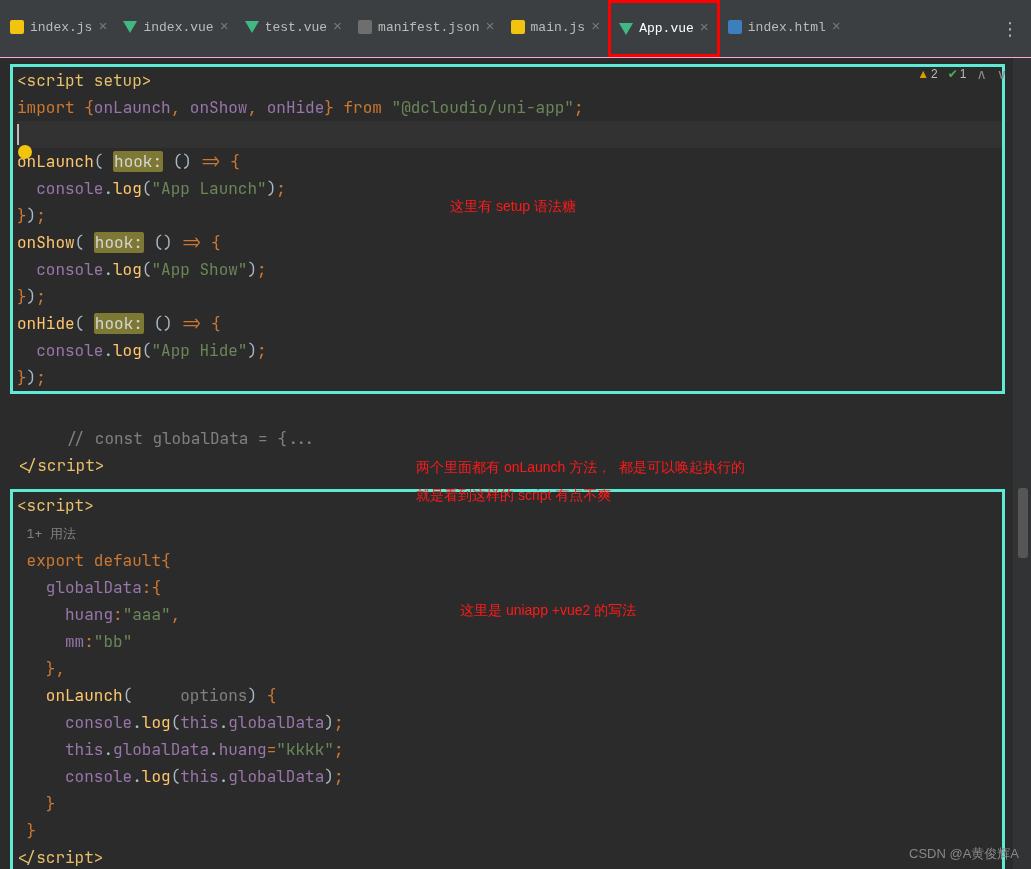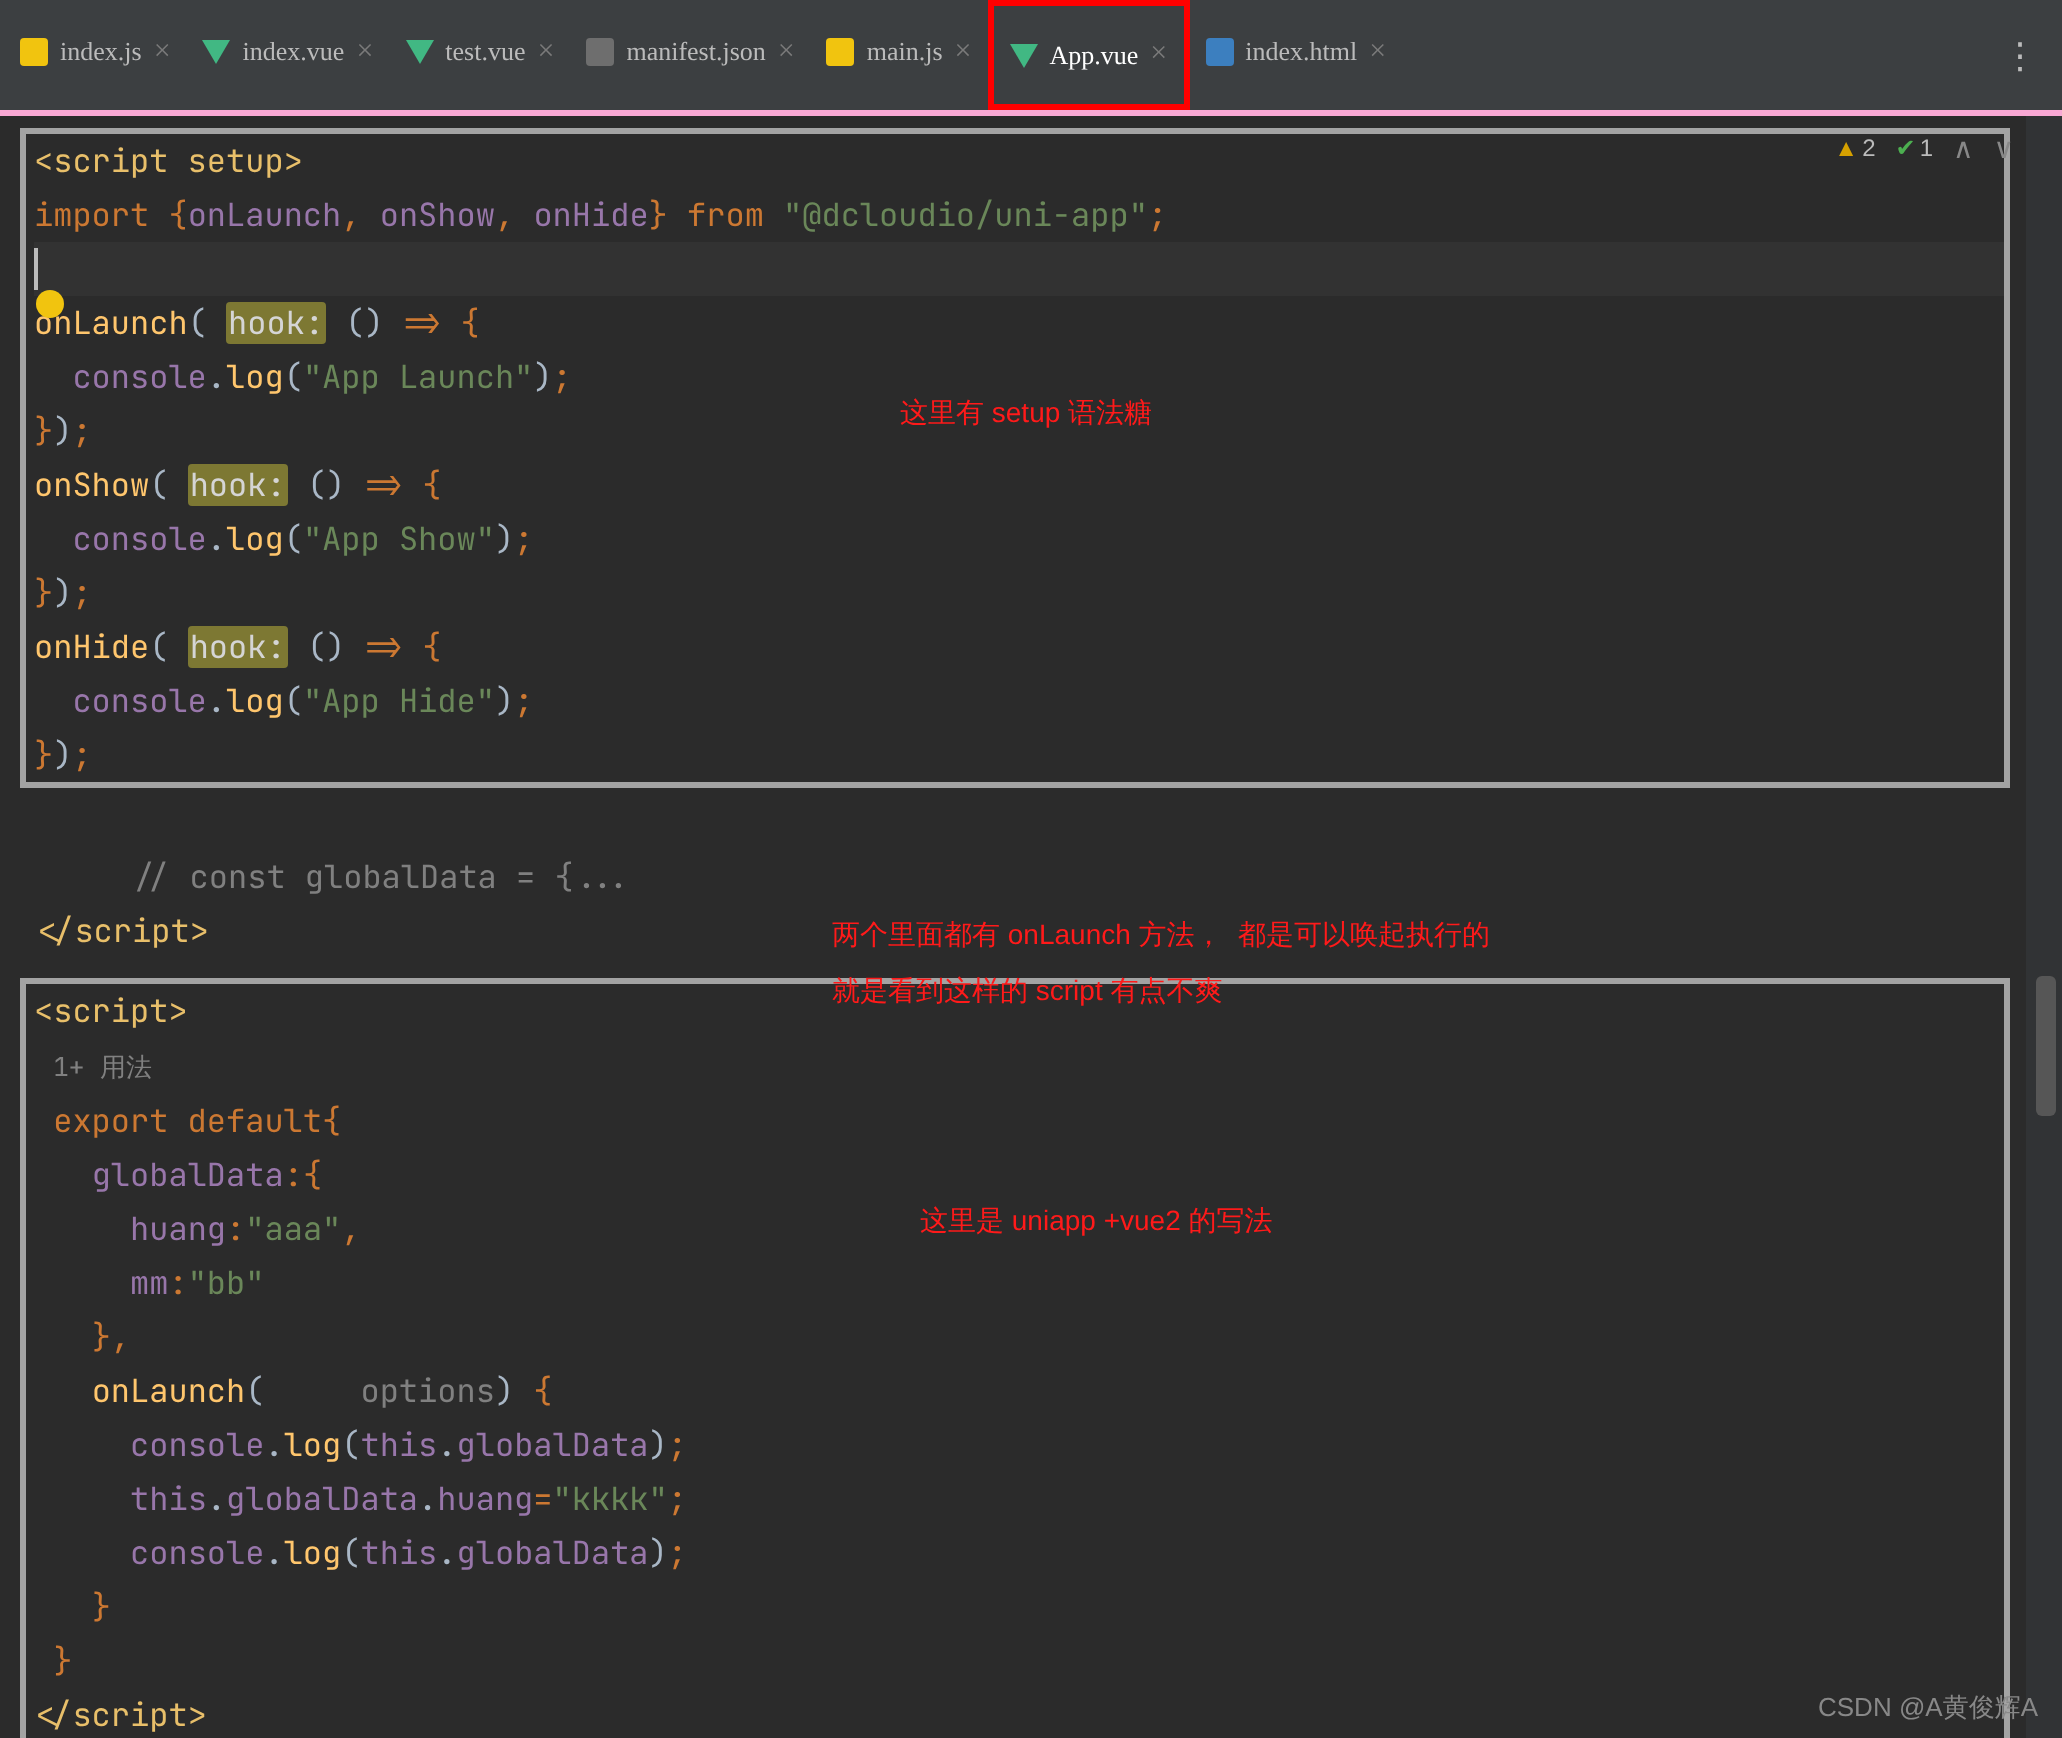--- a/index.html
+++ b/index.html
@@ -13,24 +13,24 @@
     overflow: hidden;
     position: relative;
   }
 
   
   .tabbar {
     display: flex;
     align-items: center;
     height: 58px;
     background: #3c3f41;
-    border-bottom: 3px solid #f9a8d4;
+    border-bottom: 1px solid #f9a8d4;
     padding-left: 2px;
     font-size: 13px;
-    font-family: Liberation Serif, serif;
+    font-family: Liberation Mono, monospace;
   }
   .tab {
     display: flex;
     align-items: center;
     gap: 6px;
     padding: 0 8px;
     height: 100%;
     color: #bbbbbb;
     cursor: pointer;
     border-bottom: 3px solid transparent;
@@ -75,21 +75,21 @@
   .status .ok::before{content:"✔"; color:#4caf50; margin-right:2px;}
   .status .chev{ color:#888; font-size:14px;}
 
   .codeblock{
     white-space:pre;
     line-height:27px;
     padding-left:16px;
     font-size:16px;
   }
   .red-box{
-    border:3px solid #a3a3a3;
+    border:3px solid #5eead4;
     margin:4px 4px 4px 8px;
   }
   .red-box .codeblock{ padding-left:4px; }
 
   .anno{
     position:absolute;
     color:#ff1a1a;
     font-size:14px;
     font-family:"Microsoft YaHei","SimSun",sans-serif;
     white-space:pre;

